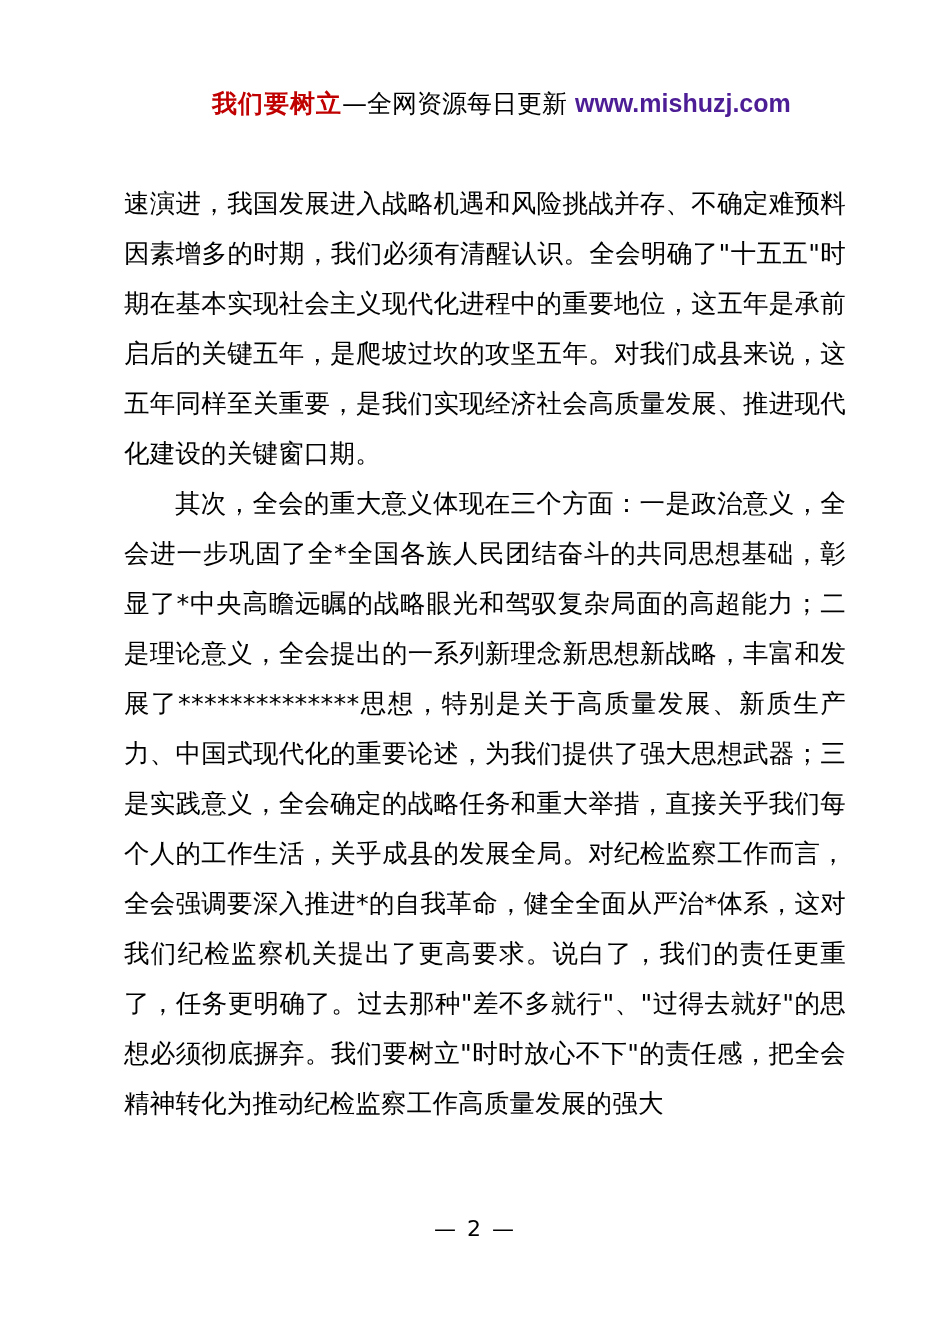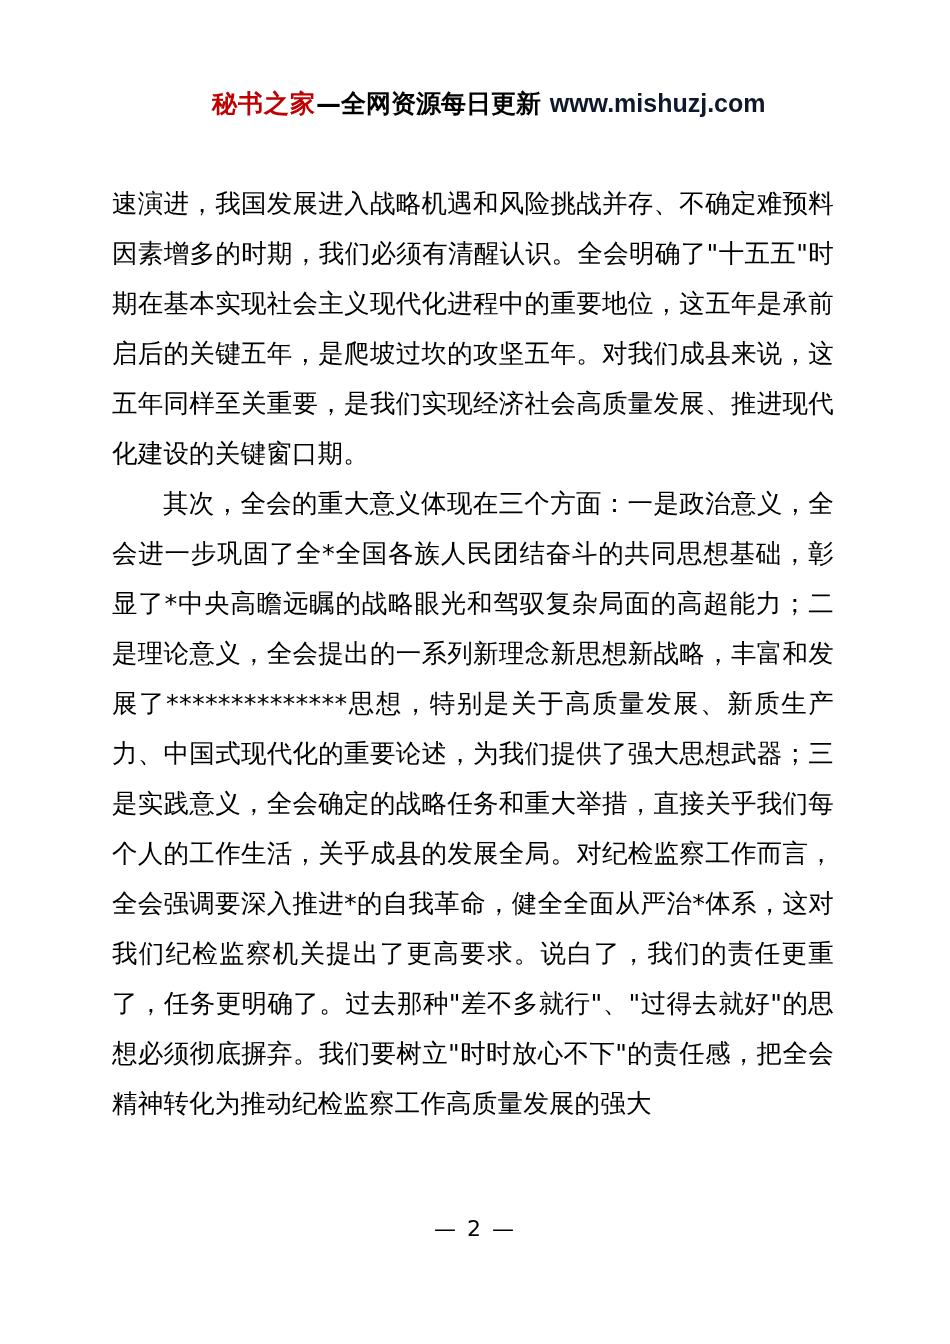--- a/index.html
+++ b/index.html
@@ -30,31 +30,31 @@
     white-space: nowrap;
     font-family: "DejaVu Sans", sans-serif;
     font-weight: 700;
   }
   .header .brand {
     color: #c00000;
     letter-spacing: 1px;
   }
   .header .tagline {
     color: #000000;
-    font-weight: 700;
+    font-weight: 400;
   }
   .header .url {
-    color: #0f172a;
+    color: #4c1d95;
     font-weight: 700;
     font-family: "Liberation Sans", sans-serif;
   }
   .body-text {
     position: absolute;
     top: 178px;
-    left: 112px;
+    left: 124px;
     width: 722px;
     font-family: "DejaVu Sans", sans-serif;
     font-size: 25.5px;
     line-height: 50px;
     text-align: justify;
     text-justify: inter-ideograph;
     color: #000000;
     letter-spacing: 0.2px;
   }
   .body-text p {
@@ -77,21 +77,21 @@
     color: #000000;
     letter-spacing: 2px;
   }
 </style>
 </head>
 <body>
 
 <div class="page">
 
   <div class="header">
-    <span class="brand">秘书之家</span><span class="tagline">—全网资源每日更新 </span><span class="url">www.mishuzj.com</span>
+    <span class="brand">我们要树立</span><span class="tagline">—全网资源每日更新 </span><span class="url">www.mishuzj.com</span>
   </div>
 
   <div class="body-text">
     <p>速演进，我国发展进入战略机遇和风险挑战并存、不确定难预料因素增多的时期，我们必须有清醒认识。全会明确了"十五五"时期在基本实现社会主义现代化进程中的重要地位，这五年是承前启后的关键五年，是爬坡过坎的攻坚五年。对我们成县来说，这五年同样至关重要，是我们实现经济社会高质量发展、推进现代化建设的关键窗口期。</p>
     <p class="indent"><span>其次，全会的重大意义体现在三个方面：</span><span class="bold">一是</span><span>政治意义，全会进一步巩固了全*全国各族人民团结奋斗的共同思想基础，彰显了*中央高瞻远瞩的战略眼光和驾驭复杂局面的高超能力；</span><span class="bold">二是</span><span>理论意义，全会提出的一系列新理念新思想新战略，丰富和发展了**************思想，特别是关于高质量发展、新质生产力、中国式现代化的重要论述，为我们提供了强大思想武器；</span><span class="bold">三是</span><span>实践意义，全会确定的战略任务和重大举措，直接关乎我们每个人的工作生活，关乎成县的发展全局。对纪检监察工作而言，全会强调要深入推进*的自我革命，健全全面从严治*体系，这对我们纪检监察机关提出了更高要求。说白了，我们的责任更重了，任务更明确了。过去那种"差不多就行"、"过得去就好"的思想必须彻底摒弃。我们要树立"时时放心不下"的责任感，把全会精神转化为推动纪检监察工作高质量发展的强大</span></p>
   </div>
 
   <div class="footer">— 2 —</div>
 
 </div>

